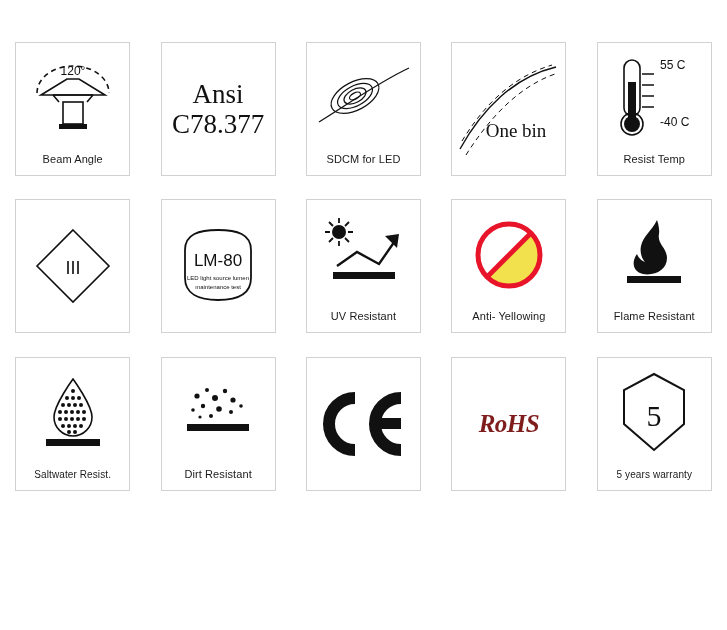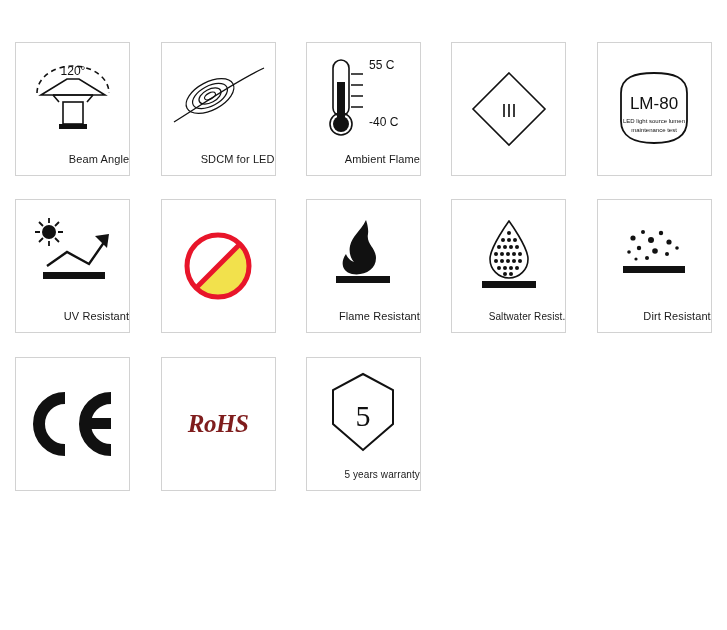--- a/index.html
+++ b/index.html
@@ -46,21 +46,21 @@
     flex: 1 1 auto;
     width: 100%;
     display: flex;
     align-items: center;
     justify-content: center;
     position: relative;
   }
   .caption {
     font-size: 11px;
     line-height: 13px;
-    text-align: right;
+    text-align: center;
     width: 100%;
     padding-bottom: 9px;
     color: #1a1a1a;
     letter-spacing: .1px;
   }
   .caption.small {
     font-size: 10px;
   }
   .nocap .art { padding-bottom: 0; }
   svg { display: block; overflow: visible; }
@@ -96,55 +96,77 @@
           <path d="M26,38 L66,38" stroke="#111" stroke-width="1.6"></path>
           <path d="M32,45 L26,38 M60,45 L66,38" stroke="#111" stroke-width="1.6"></path>
           <rect x="32" y="67" width="28" height="5" fill="#111"></rect>
           <text x="46" y="18" font-family="Liberation Sans, sans-serif" font-size="12" fill="#111" text-anchor="middle">120°</text>
         </svg>
       </div>
       <div class="caption">Beam Angle</div>
     </div>
   </div>
 
+  <div class="cell">
+    <div class="card nocap">
+      <div class="art">
+        <div class="big-text">
+          <div>Ansi</div>
+          <div>C78.377</div>
+        </div>
+      </div>
+    </div>
+  </div>
 
   <div class="cell">
     <div class="card">
       <div class="art">
         <svg width="96" height="72" viewBox="0 0 96 72">
           <g transform="translate(40,34) rotate(-28)">
             <ellipse cx="0" cy="0" rx="6" ry="3" fill="none" stroke="#111" stroke-width="1.2"></ellipse>
             <ellipse cx="0" cy="0" rx="12" ry="6.5" fill="none" stroke="#111" stroke-width="1.2"></ellipse>
             <ellipse cx="0" cy="0" rx="19" ry="10" fill="none" stroke="#111" stroke-width="1.2"></ellipse>
             <ellipse cx="0" cy="0" rx="26" ry="14" fill="none" stroke="#111" stroke-width="1.2"></ellipse>
           </g>
           <path d="M4,60 C30,44 64,20 94,6" fill="none" stroke="#111" stroke-width="1.3"></path>
         </svg>
       </div>
       <div class="caption">SDCM for LED</div>
     </div>
   </div>
 
+  <div class="cell">
+    <div class="card nocap">
+      <div class="art">
+        <svg width="106" height="112" viewBox="0 0 106 112">
+          <path d="M4,96 C26,56 58,24 100,14" fill="none" stroke="#111" stroke-width="1.4"></path>
+          <path d="M6,88 C28,52 56,24 96,12" fill="none" stroke="#111" stroke-width="1" stroke-dasharray="5,4"></path>
+          <path d="M10,102 C34,64 64,32 102,20" fill="none" stroke="#111" stroke-width="1" stroke-dasharray="5,4"></path>
+          <text x="60" y="84" font-family="Liberation Serif, serif" font-size="19" fill="#111" text-anchor="middle">One bin</text>
+        </svg>
+      </div>
+    </div>
+  </div>
 
 
 
   <div class="cell">
     <div class="card">
       <div class="art">
         <svg width="104" height="92" viewBox="0 0 104 92">
           <rect x="22" y="8" width="16" height="56" rx="8" fill="none" stroke="#111" stroke-width="1.6"></rect>
           <circle cx="30" cy="72" r="11" fill="none" stroke="#111" stroke-width="1.6"></circle>
           <rect x="26" y="30" width="8" height="36" fill="#111"></rect>
           <circle cx="30" cy="72" r="8" fill="#111"></circle>
           <path d="M40,22 L52,22 M40,33 L52,33 M40,44 L52,44 M40,55 L52,55" stroke="#111" stroke-width="1.4"></path>
           <text x="58" y="17" font-family="Liberation Sans, sans-serif" font-size="12" fill="#111">55 C</text>
           <text x="58" y="74" font-family="Liberation Sans, sans-serif" font-size="12" fill="#111">-40 C</text>
         </svg>
       </div>
-      <div class="caption">Ambient Flame</div>
+      <div class="caption">Resist Temp</div>
     </div>
   </div>
 
   <div class="cell">
     <div class="card">
       <div class="art">
         <svg width="84" height="84" viewBox="0 0 84 84">
           <path d="M42,6 L78,42 L42,78 L6,42 Z" fill="none" stroke="#111" stroke-width="1.6"></path>
           <text x="42" y="50" font-family="Liberation Sans, sans-serif" font-size="18" fill="#111" text-anchor="middle">III</text>
         </svg>
@@ -193,20 +215,21 @@
           </defs>
           <g clip-path="url(#diskclip)">
             <rect x="0" y="0" width="86" height="86" fill="#ffffff"></rect>
             <path d="M86,0 L86,86 L0,86 Z" fill="#f2e14c"></path>
             <path d="M12,74 L74,12" stroke="#111" stroke-width="1.4"></path>
           </g>
           <circle cx="43" cy="43" r="31" fill="none" stroke="#e8152a" stroke-width="5"></circle>
           <path d="M21,65 L65,21" stroke="#e8152a" stroke-width="5"></path>
         </svg>
       </div>
+      <div class="caption">Anti- Yellowing</div>
     </div>
   </div>
 
   <div class="cell">
     <div class="card">
       <div class="art">
         <svg width="86" height="78" viewBox="0 0 86 78">
           <path d="M46,4 C40,16 32,20 30,30 C28,40 34,46 34,46 C28,44 26,38 26,38
                    C20,46 22,56 32,58 C44,60 56,54 56,42 C56,32 46,28 48,18
                    C49,12 46,4 46,4 Z" fill="#111"></path>

